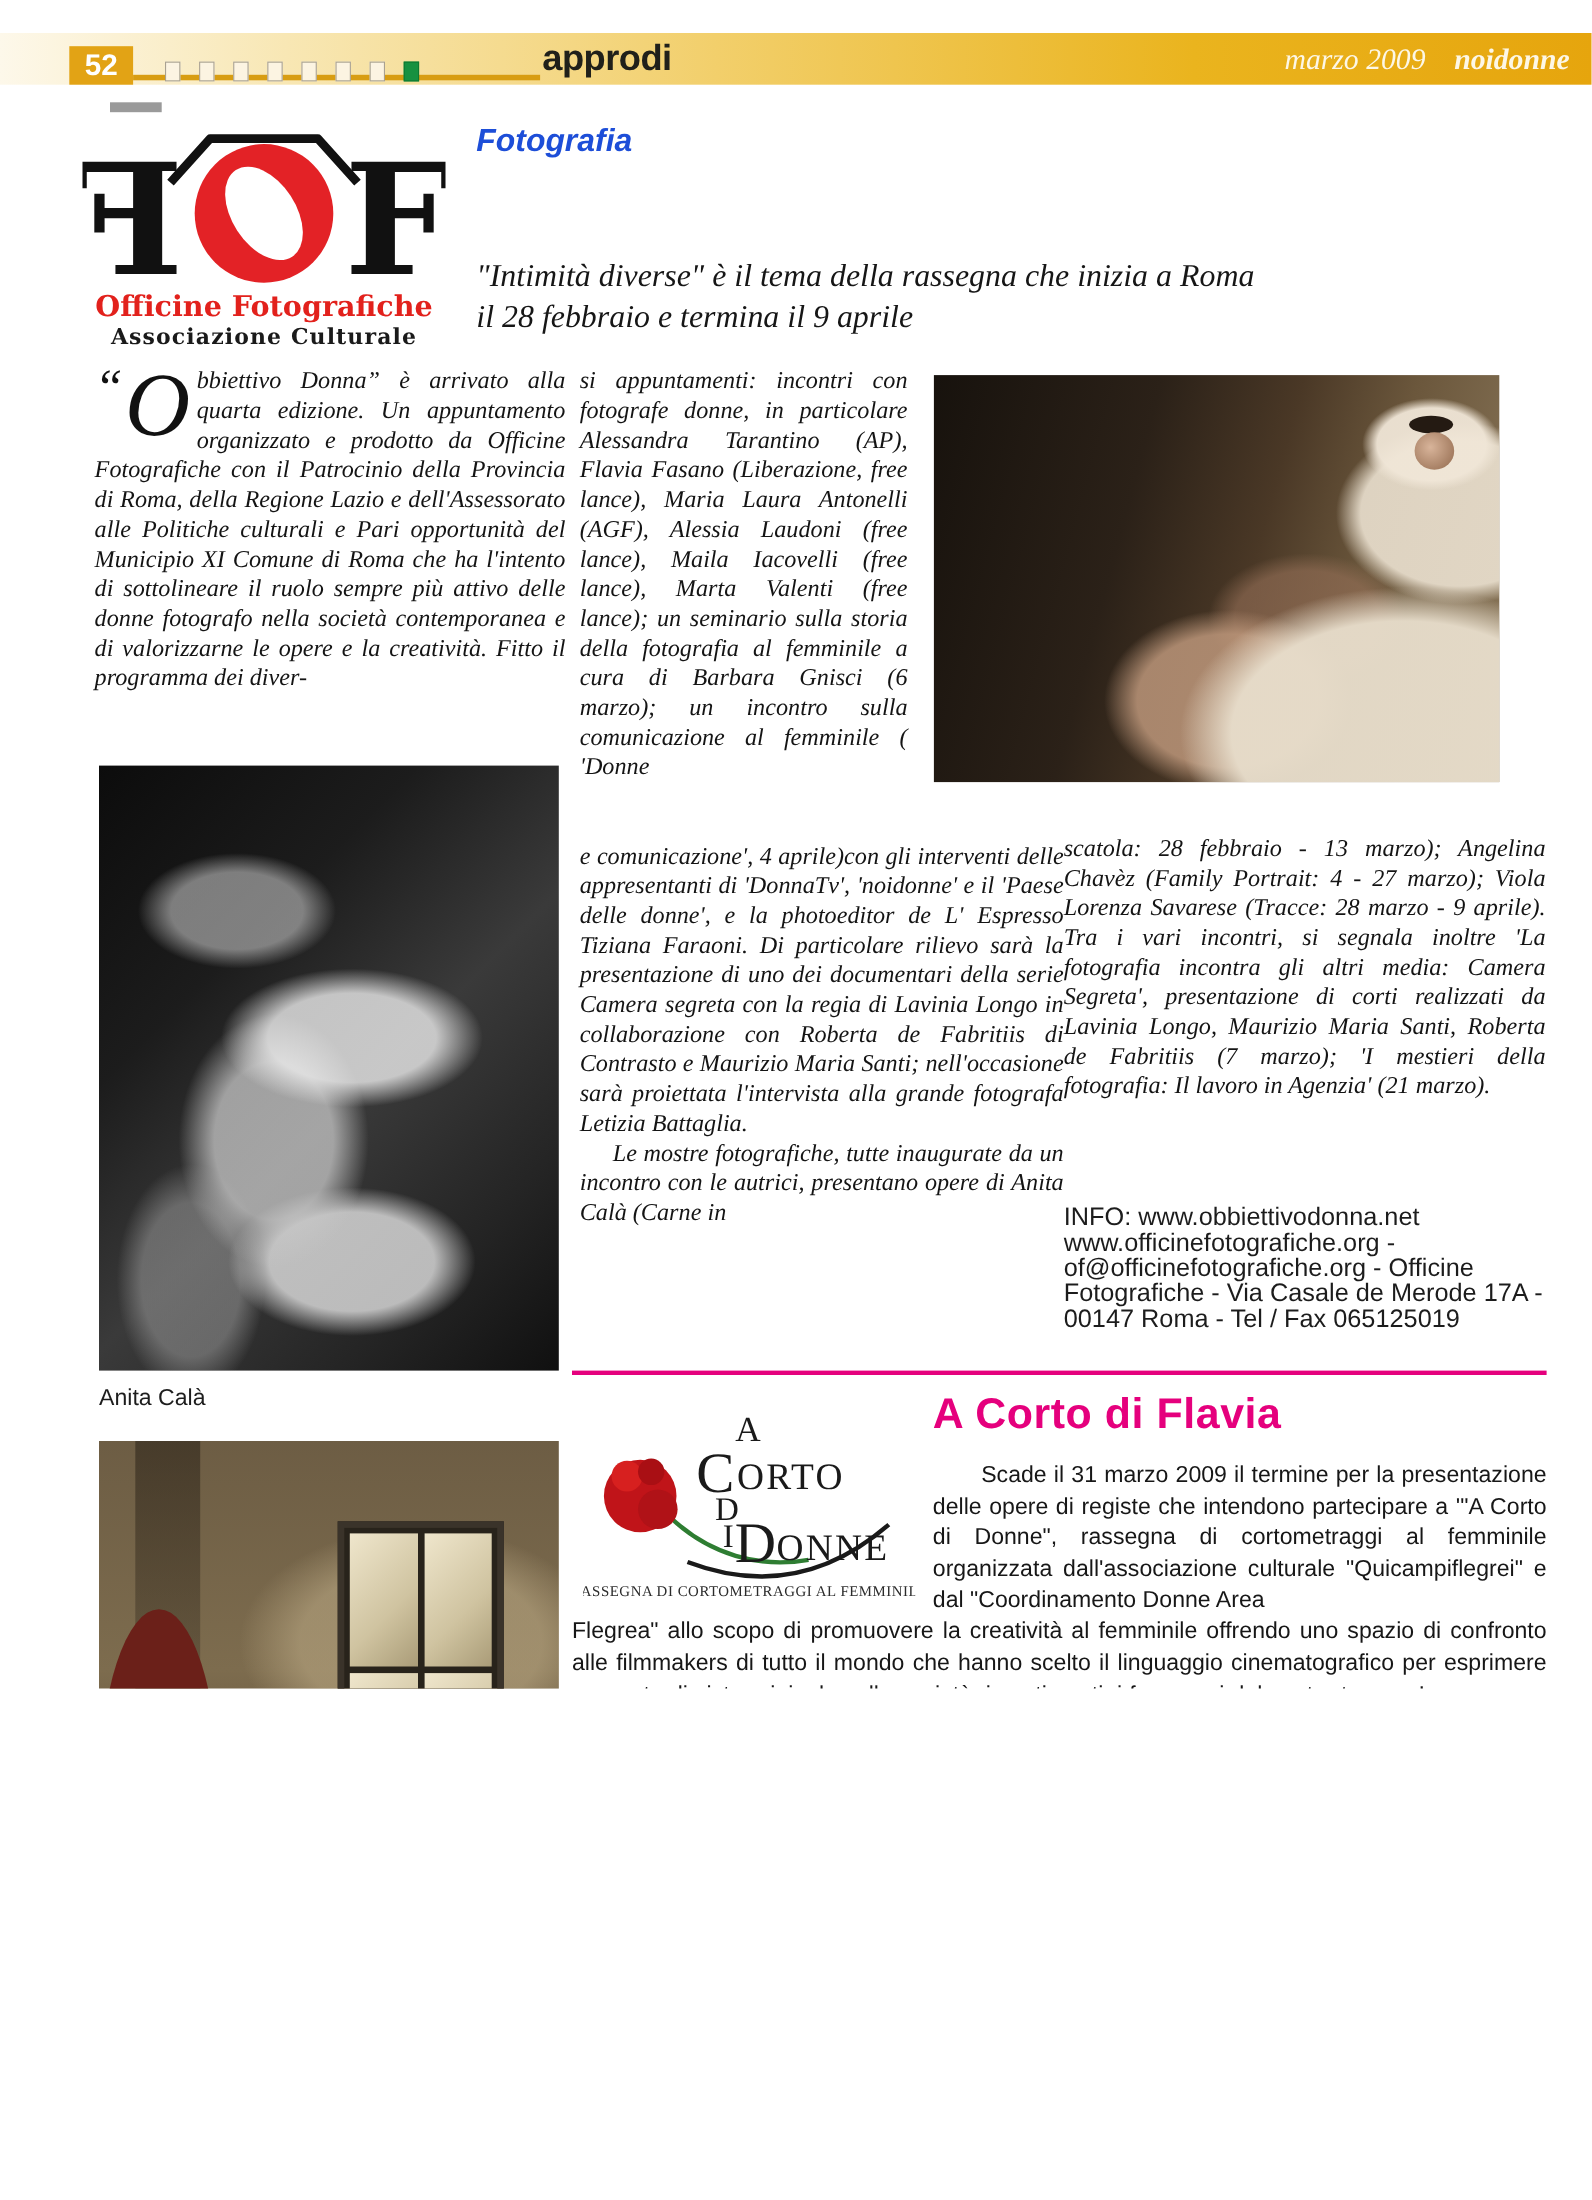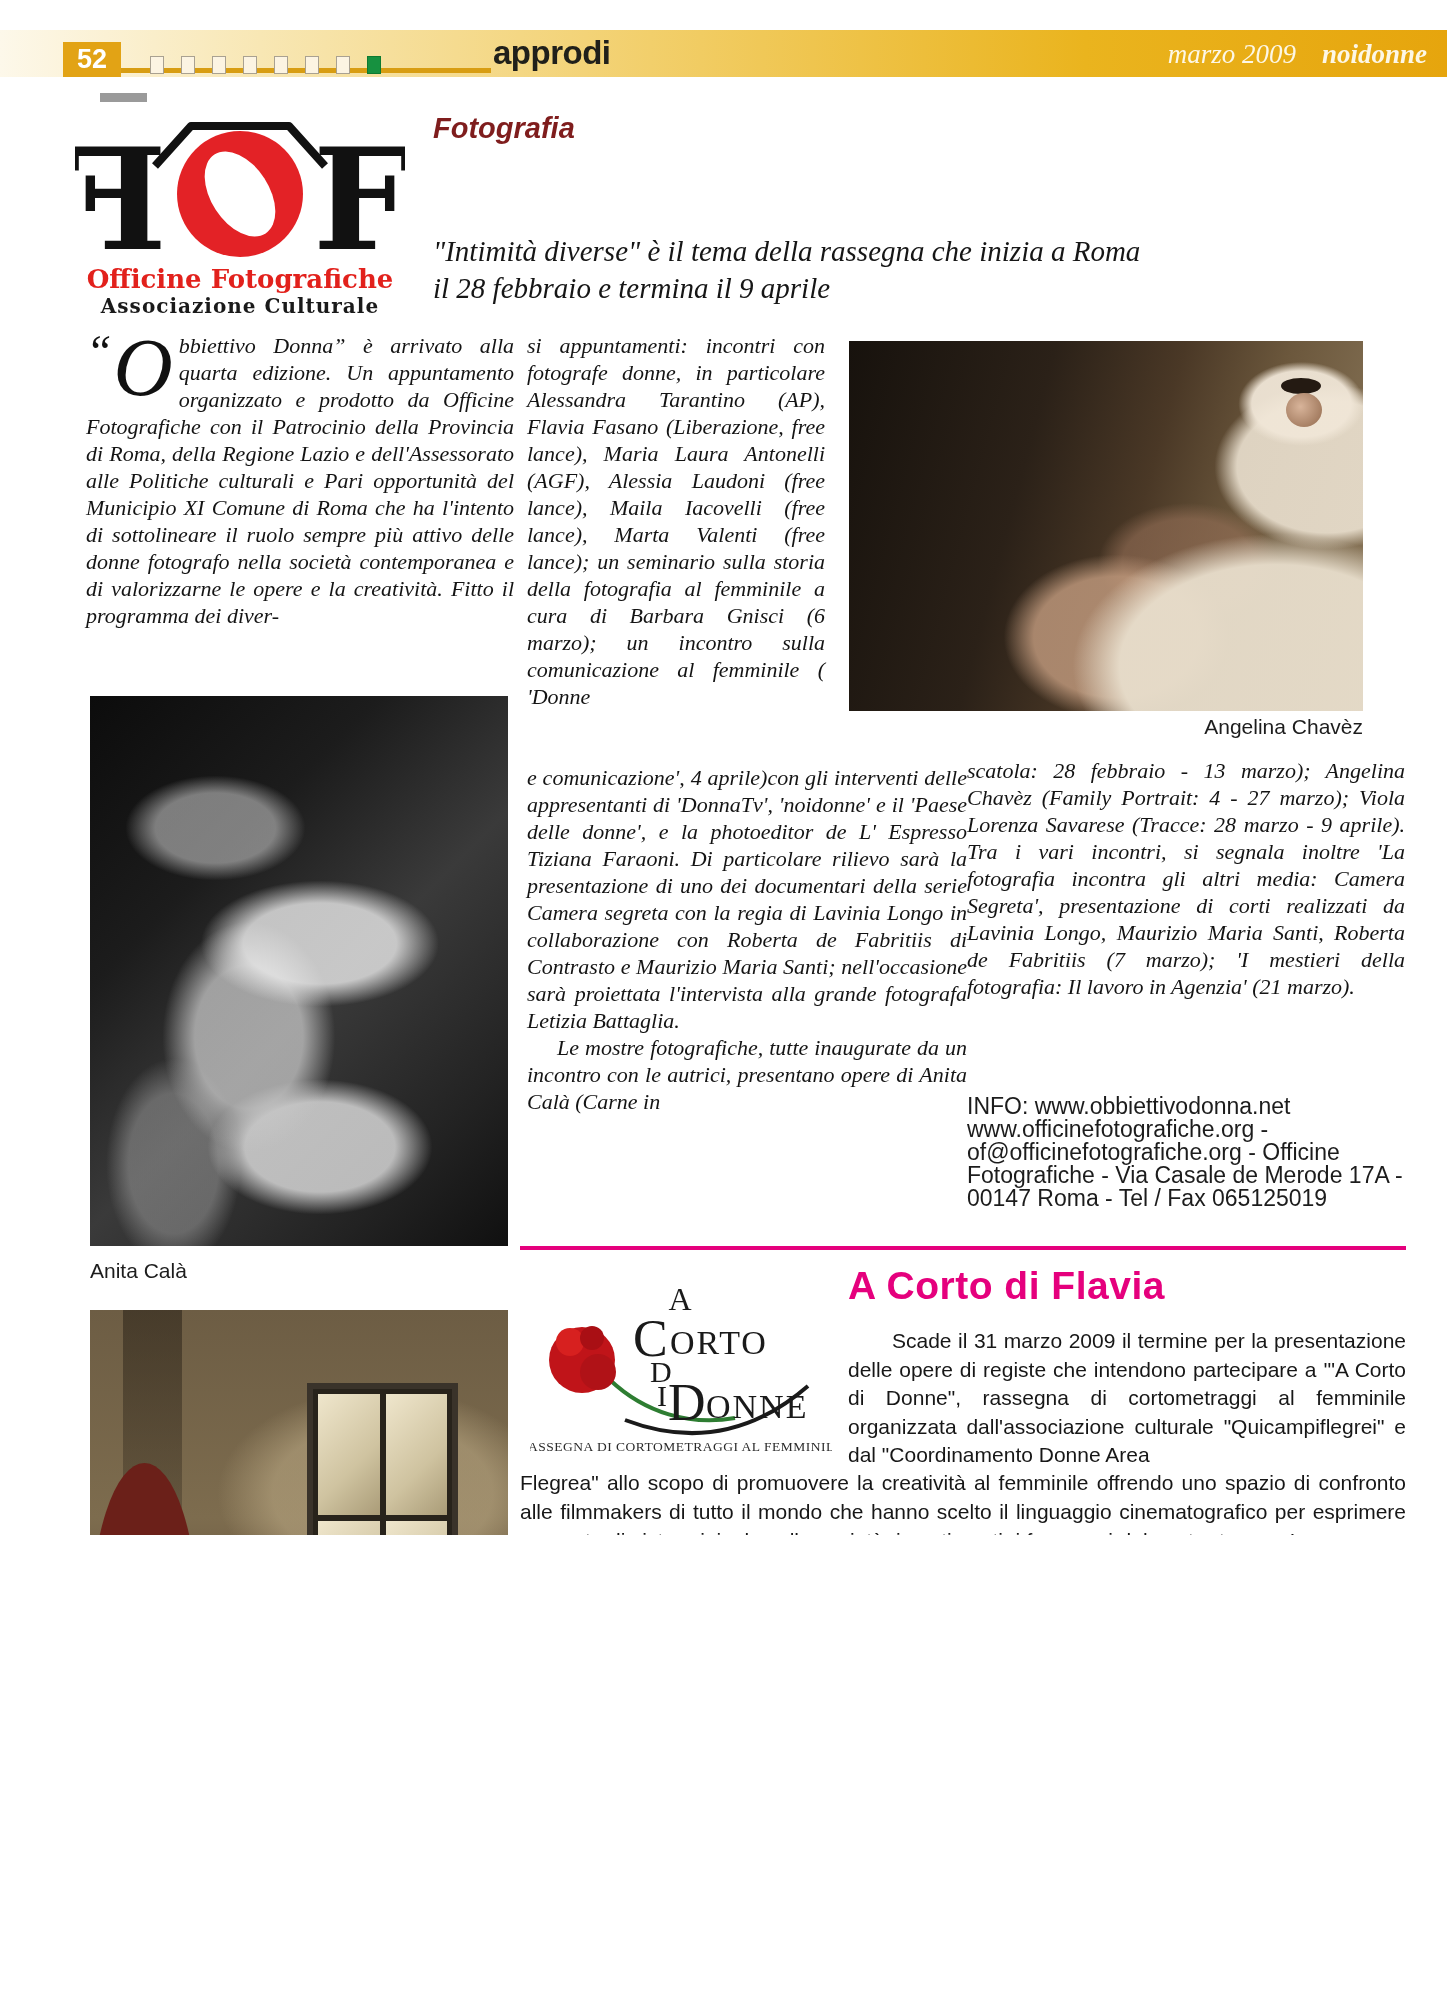--- a/index.html
+++ b/index.html
@@ -21,21 +21,21 @@
   .hdr-mag { font-style:italic; font-weight:bold; }
 
   
   .gray-tab { position:absolute; left:100px; top:93px; width:47px; height:9px; background:#9a9a9a; }
   .fof { position:absolute; left:75px; top:104px; width:330px; height:212px; text-align:center; }
   .fof svg { display:block; }
   .fof-line1 { font-family:"DejaVu Serif", serif; font-weight:bold; font-size:26px; color:#e2211c; margin-top:2px; }
   .fof-line2 { font-family:"DejaVu Serif", serif; font-weight:bold; font-size:20px; color:#1a1a1a; letter-spacing:1px; }
 
   
-  .kicker { position:absolute; left:433px; top:112px; font-size:29px; font-weight:bold; font-style:italic; color:#7f1d1d; }
+  .kicker { position:absolute; left:433px; top:112px; font-size:29px; font-weight:bold; font-style:italic; color:#1d4ed8; }
   .title { position:absolute; left:428px; top:142px; font-family:"Liberation Serif", serif; font-size:66px; color:#7c7c7c; letter-spacing:1px; }
   .subtitle { position:absolute; left:433px; top:233px; font-family:"Liberation Serif", serif; font-style:italic;
               font-size:29px; color:#161616; line-height:37px; }
 
   
   .col { position:absolute; font-family:"Liberation Serif", serif; font-style:italic; font-size:22px;
          line-height:27px; color:#141414; text-align:justify; }
   .col1 { left:86px;  top:332px; width:428px; }
   .col2a { left:527px; top:332px; width:298px; }
   .col2b { left:527px; top:764px; width:440px; }
@@ -155,21 +155,20 @@
     <span class="indent">Le mostre fotografiche, tutte inaugurate da un incontro con le autrici, presentano opere di Anita Calà (Carne in</span>
   </div>
   <div class="col col3">scatola: 28 febbraio - 13 marzo); Angelina Chavèz (Family Portrait: 4 - 27 marzo); Viola Lorenza Savarese (Tracce: 28 marzo - 9 aprile). Tra i vari incontri, si segnala inoltre 'La fotografia incontra gli altri media: Camera Segreta', presentazione di corti realizzati da Lavinia Longo, Maurizio Maria Santi, Roberta de Fabritiis (7 marzo); 'I mestieri della fotografia: Il lavoro in Agenzia' (21 marzo).</div>
   <div class="info">INFO: www.obbiettivodonna.net
 www.officinefotografiche.org - of@officinefotografiche.org - Officine Fotografiche - Via Casale de Merode 17A - 00147 Roma - Tel / Fax 065125019</div>
 
   <div class="photo ph-angelina">
     <div class="baby-hair"></div>
     <div class="baby-face"></div>
   </div>
-  <div class="caption cap-angelina">Angelina Chavèz</div>
 
   <div class="photo ph-anita"></div>
   <div class="caption cap-anita">Anita Calà</div>
 
   <div class="photo ph-viola">
     <div class="wall-streak"></div>
     <div class="window">
       <div class="pane"></div>
       <div class="pane"></div>
       <div class="pane"></div>

